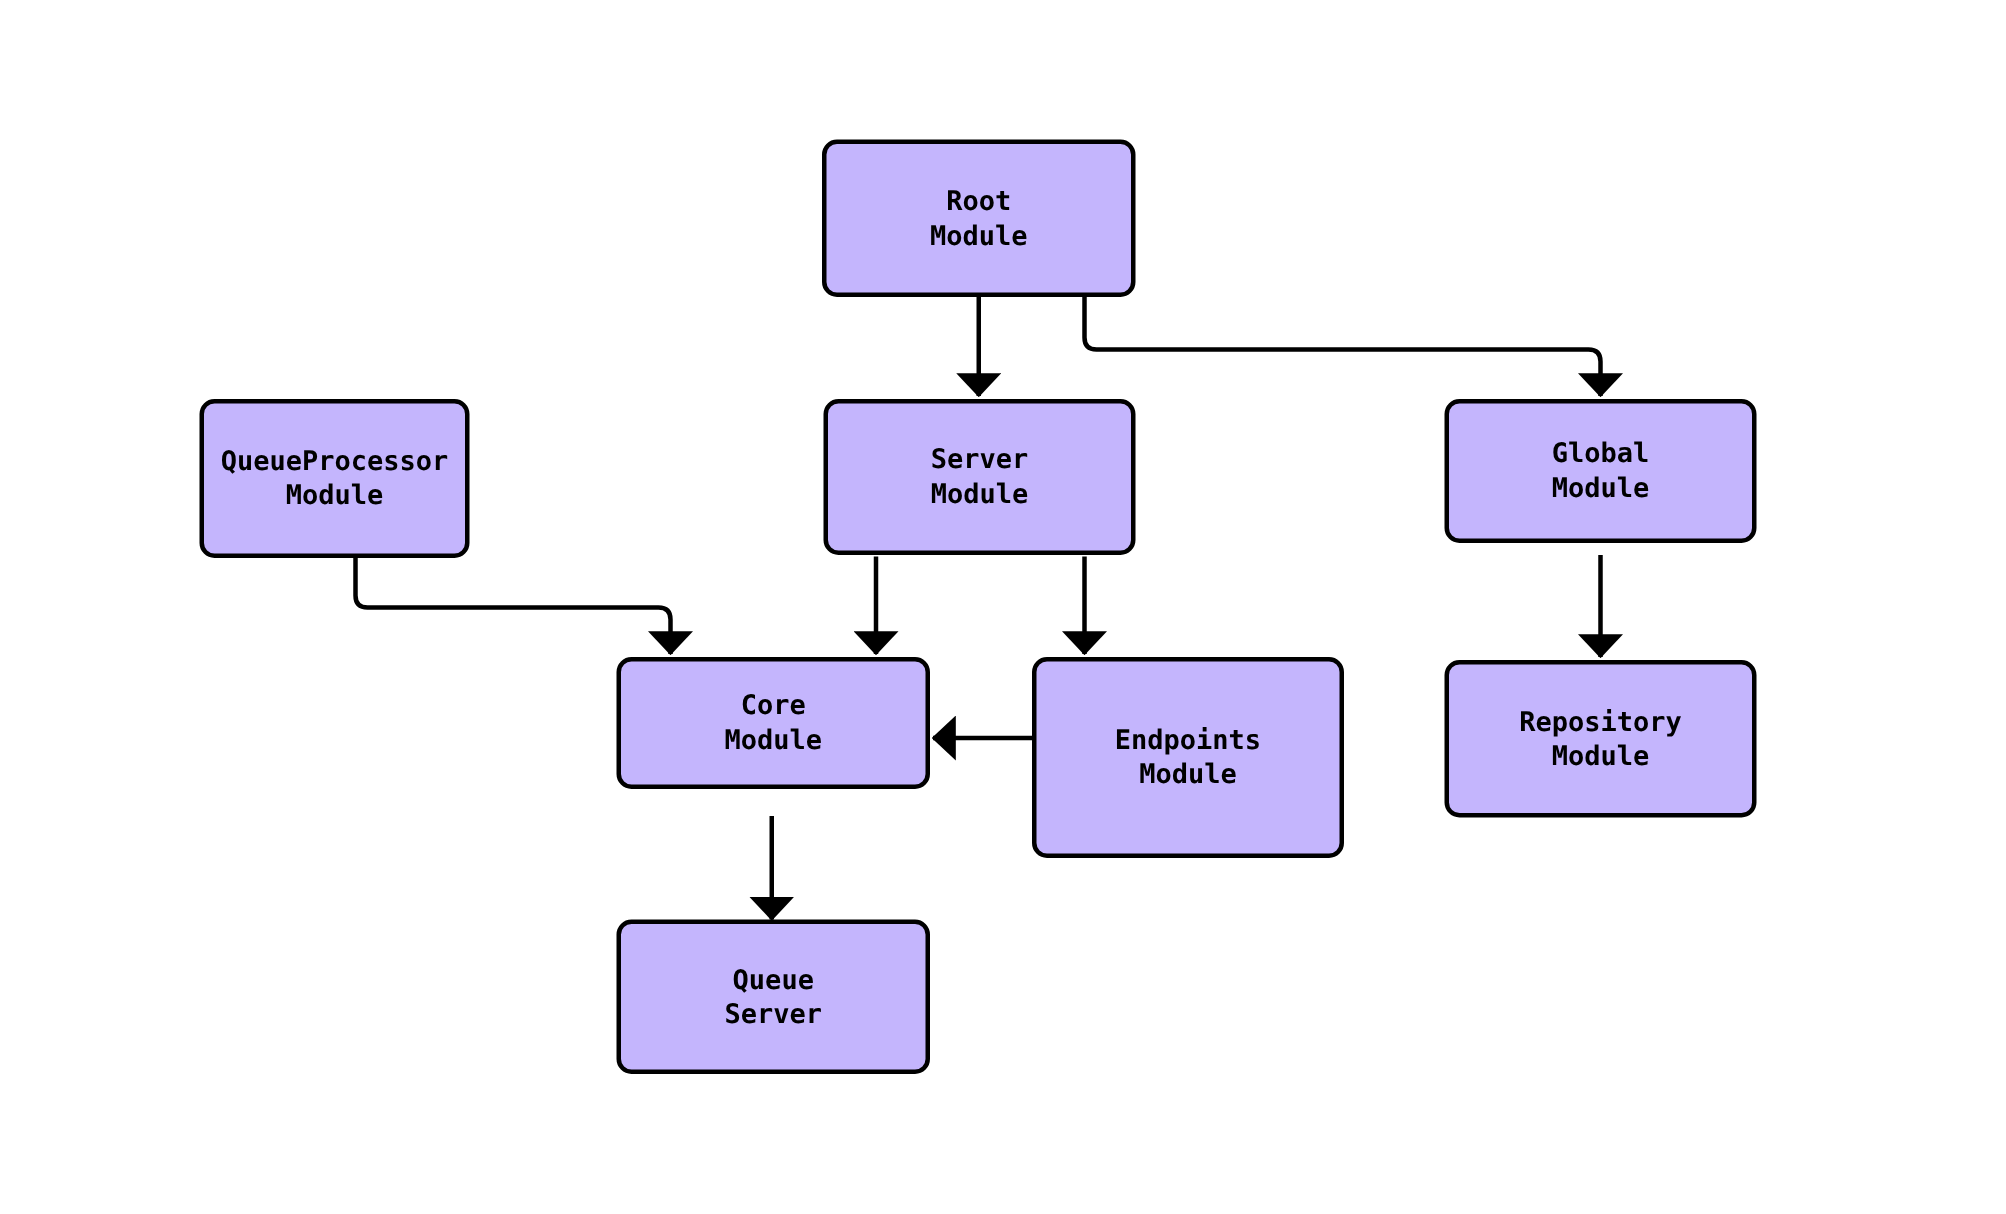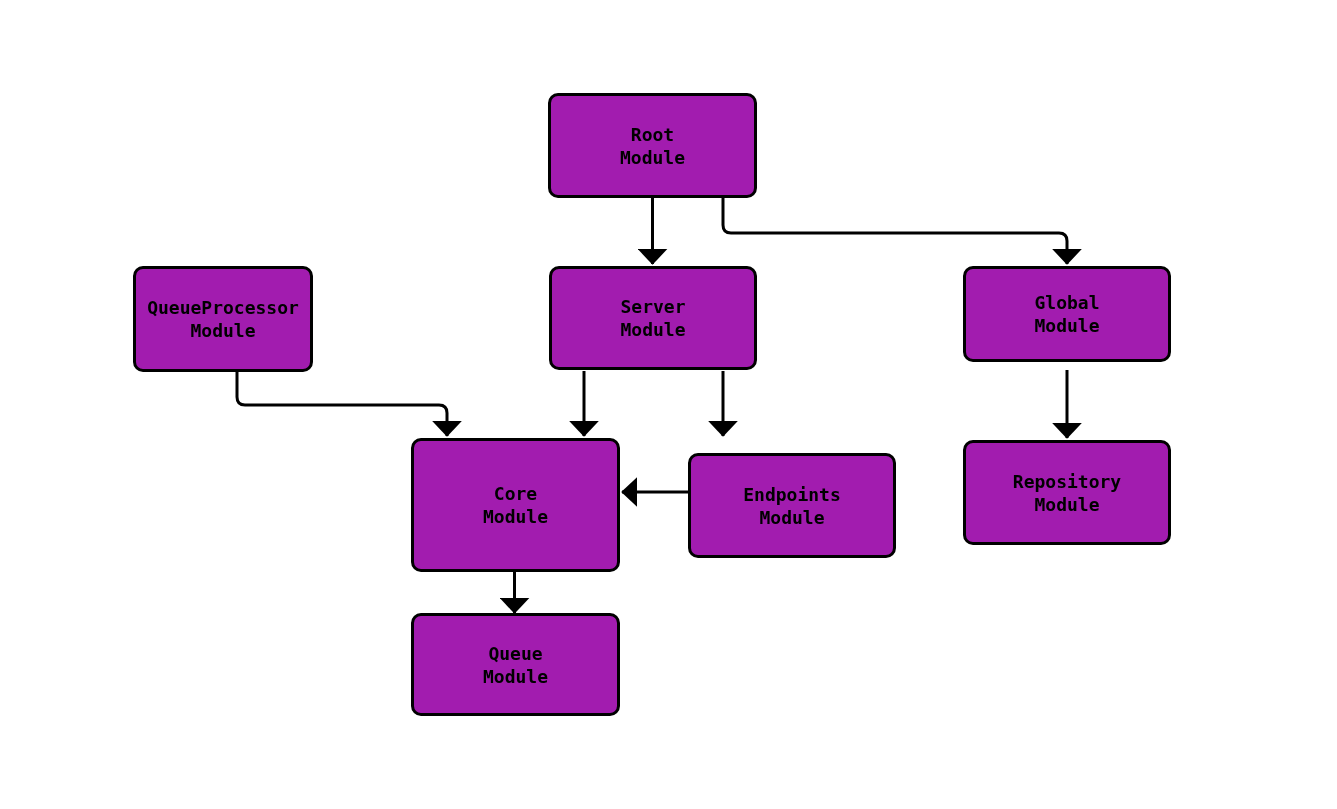--- a/index.html
+++ b/index.html
@@ -23,21 +23,21 @@
     height: 809px;
   }
   .edges path {
     stroke: #000000;
     stroke-width: 3;
     fill: none;
   }
   .node {
     position: absolute;
     box-sizing: border-box;
-    background: #a21caf;
+    background: #c4b5fd;
     border: 3px solid #000000;
     border-radius: 10px;
     display: flex;
     align-items: center;
     justify-content: center;
   }
   .node .label {
     font-family: "DejaVu Sans Mono", "Liberation Mono", monospace;
     font-weight: bold;
     font-size: 18px;
@@ -89,33 +89,33 @@
   <div class="node" style="left:549px; top:266px; width:208px; height:104px">
     <span class="label">Server
 Module</span>
   </div>
 
   <div class="node" style="left:963px; top:266px; width:208px; height:96px">
     <span class="label">Global
 Module</span>
   </div>
 
-  <div class="node" style="left:411px; top:438px; width:209px; height:134px">
+  <div class="node" style="left:411px; top:438px; width:209px; height:88px">
     <span class="label">Core
 Module</span>
   </div>
 
-  <div class="node" style="left:688px; top:453px; width:208px; height:105px">
+  <div class="node" style="left:688px; top:438px; width:208px; height:134px">
     <span class="label">Endpoints
 Module</span>
   </div>
 
   <div class="node" style="left:963px; top:440px; width:208px; height:105px">
     <span class="label">Repository
 Module</span>
   </div>
 
   <div class="node" style="left:411px; top:613px; width:209px; height:103px">
     <span class="label">Queue
-Module</span>
+Server</span>
   </div>
 
 </div>
 
 </body></html>

